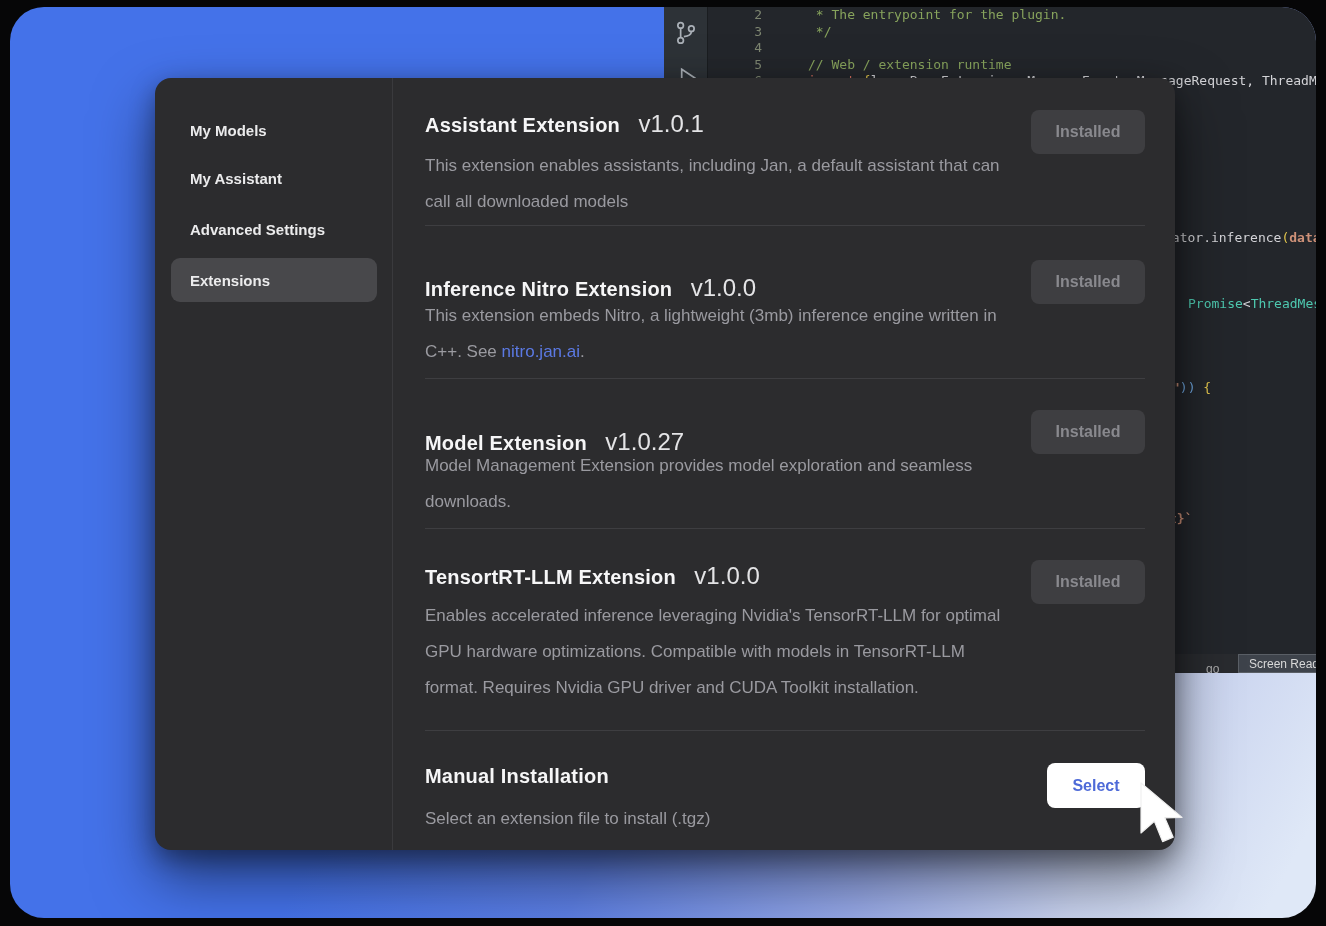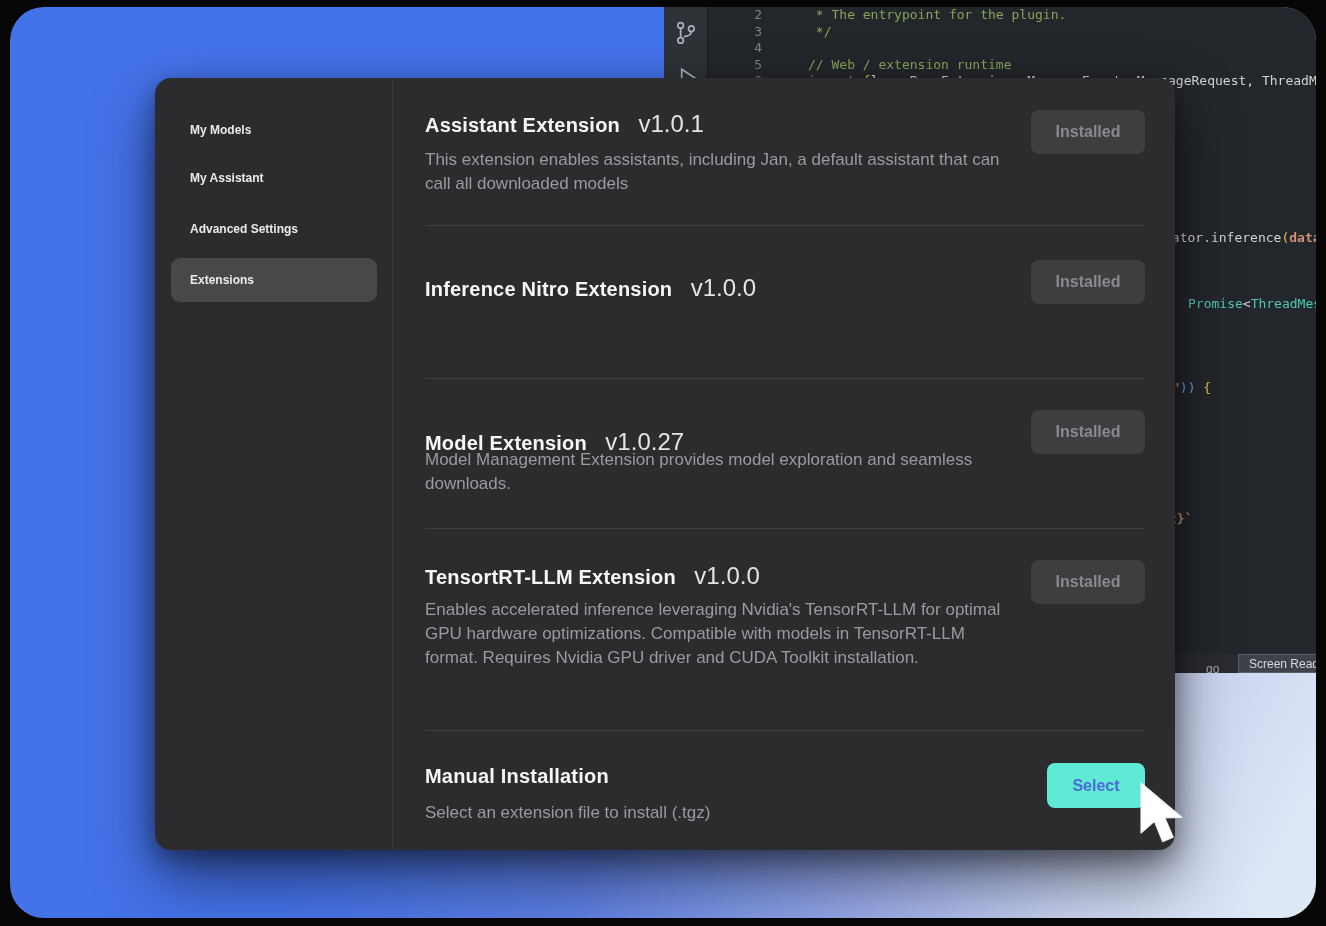--- a/index.html
+++ b/index.html
@@ -70,44 +70,44 @@
     background: #2c2c2e; border-radius: 16px;
     box-shadow: 0 28px 60px rgba(0,0,0,.5), 0 8px 24px rgba(0,0,0,.35);
   }
   .sidebar {
     position: absolute; left: 0; top: 0; bottom: 0; width: 238px;
     border-right: 1px solid #3a3a3d;
   }
   .side-item {
     position: absolute; left: 16px; width: 206px; height: 44px;
     display: flex; align-items: center; padding-left: 19px;
-    color: #ebebec; font-size: 12px; font-weight: 600;
+    color: #ebebec; font-size: 15px; font-weight: 600;
     border-radius: 9px; cursor: default;
   }
   .side-item.selected { background: #48484b; }
 
   .content { position: absolute; left: 238px; top: 0; right: 0; bottom: 0; }
 
   .entry-title-row { position: absolute; left: 32px; white-space: nowrap; }
   .entry-title { display: inline; color: #f6f6f7; font-size: 20px; font-weight: 700; letter-spacing: .2px; margin-top: 14px; }
   .entry-version { display: inline; color: #e4e4e6; font-size: 24px; font-weight: 400; margin-left: 14px; }
   .entry-desc {
     position: absolute; left: 32px; width: 580px;
-    color: #9a9aa0; font-size: 17px; line-height: 24px; font-weight: 400;
+    color: #9a9aa0; font-size: 17px; line-height: 36px; font-weight: 400;
   }
   .entry-desc .ext-link { color: #5b79e3; cursor: pointer; }
 
   .divider { position: absolute; left: 32px; right: 30px; height: 1px; background: #3e3e41; }
 
   .btn { position: absolute; right: 30px; border-radius: 8px; text-align: center;
          font-size: 16px; font-weight: 600; cursor: default; }
   .btn-installed { width: 114px; height: 44px; line-height: 44px;
                    background: #3e3e41; color: #89898e; }
   .btn-select { width: 98px; height: 45px; line-height: 45px;
-                background: #5eead4; color: #4e6ad8; font-weight: 700; cursor: pointer; }
+                background: #ffffff; color: #4e6ad8; font-weight: 700; cursor: pointer; }
 
   .cursor { position: absolute; left: 1134px; top: 780px; width: 52px; height: 70px; z-index: 50; }
 </style>
 </head>
 <body>
 
 <div class="viewport">
 
   <div class="editor">
     <div class="activity-bar">
@@ -158,20 +158,21 @@
         <span class="entry-version">v1.0.1</span>
       </div>
       <div class="entry-desc" style="top:70px">This extension enables assistants, including Jan, a default assistant that can call all downloaded models</div>
       <div class="btn btn-installed" style="top:32px">Installed</div>
       <div class="divider" style="top:147px"></div>
 
       <div class="entry-title-row" style="top:196px">
         <span class="entry-title">Inference Nitro Extension</span>
         <span class="entry-version">v1.0.0</span>
       </div>
+      <div class="entry-desc" style="top:220px"><span>This extension embeds Nitro, a lightweight (3mb) inference engine written in C++. See </span><span class="ext-link">nitro.jan.ai</span><span>.</span></div>
       <div class="btn btn-installed" style="top:182px">Installed</div>
       <div class="divider" style="top:300px"></div>
 
       <div class="entry-title-row" style="top:350px">
         <span class="entry-title">Model Extension</span>
         <span class="entry-version">v1.0.27</span>
       </div>
       <div class="entry-desc" style="top:370px">Model Management Extension provides model exploration and seamless downloads.</div>
       <div class="btn btn-installed" style="top:332px">Installed</div>
       <div class="divider" style="top:450px"></div>

